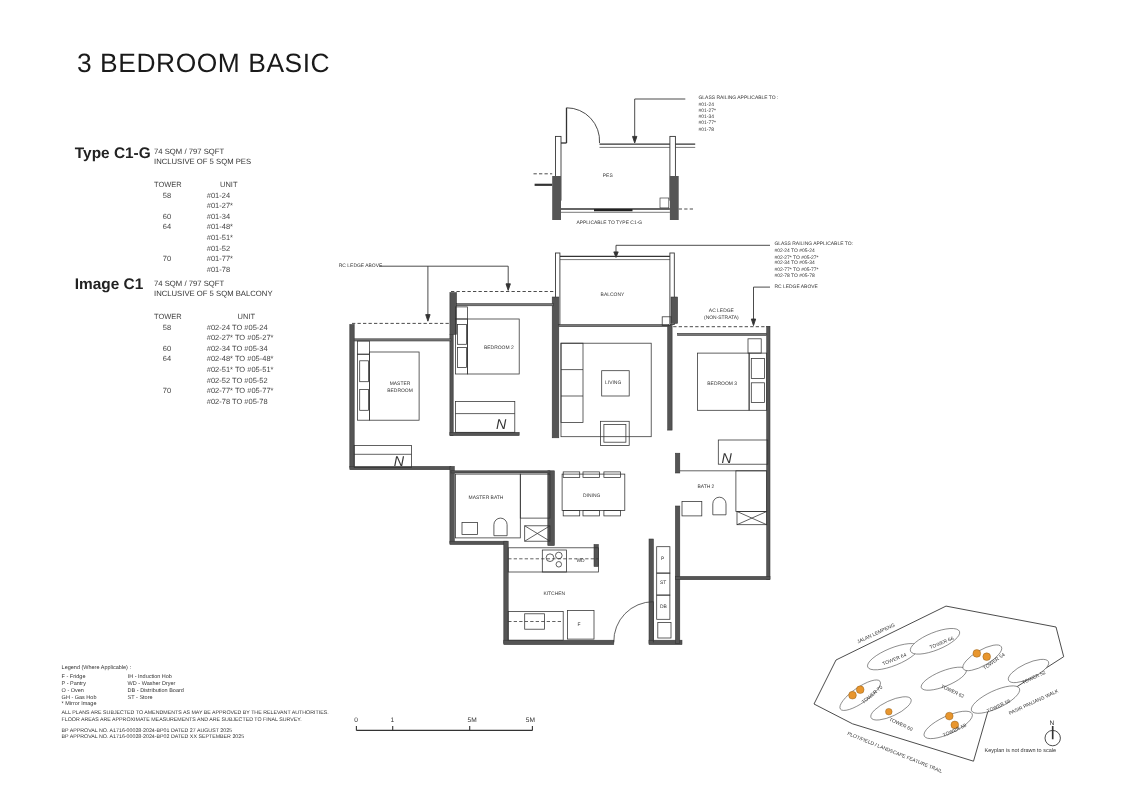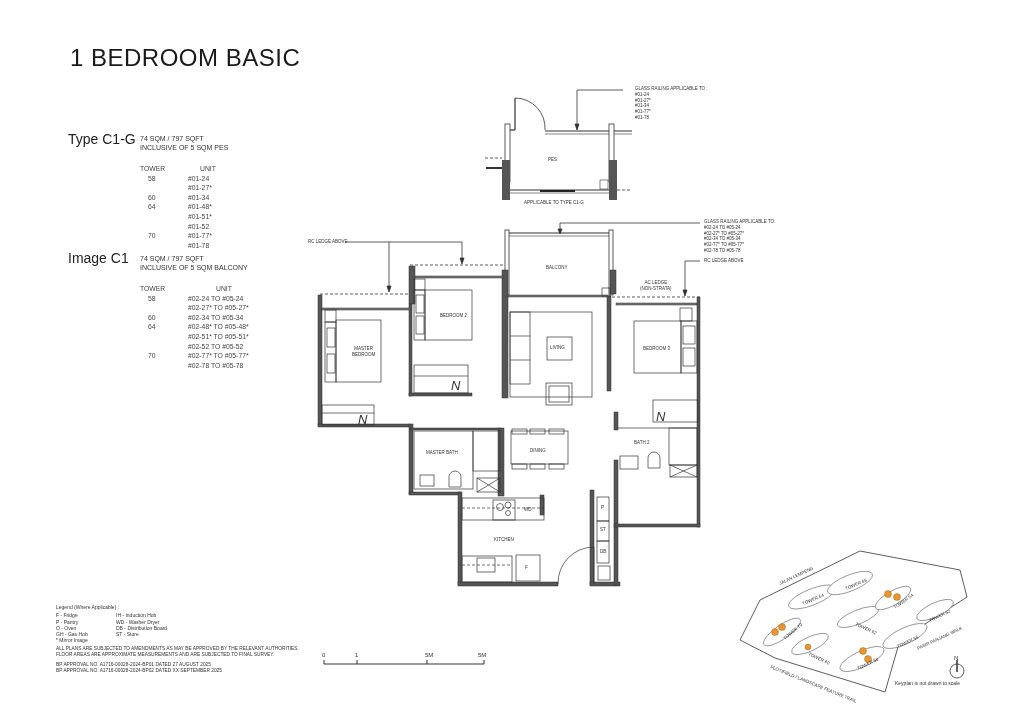--- a/index.html
+++ b/index.html
@@ -1,37 +1,37 @@
 <!DOCTYPE html>
 <html><head>
 <meta charset="utf-8">
 <style>
   html, body { margin:0; padding:0; background:#ffffff; }
   body { width:1024px; height:724px; position:relative; overflow:hidden; font-family:"Liberation Sans", sans-serif; color:#222; }
   .abs { position:absolute; }
   .title { left:70px; top:44px; font-size:24px; letter-spacing:0.5px; color:#1a1a1a; font-weight:normal; }
-  .type-heading { font-size:14px; font-weight:normal; color:#222; }
+  .type-heading { font-size:14px; font-weight:bold; color:#222; }
   .area { font-size:7px; line-height:9px; color:#333; }
   .tbl { font-size:6.8px; line-height:9.6px; color:#444; }
   .tbl .row { display:flex; }
   .tbl .c1 { width:48px; text-align:left; padding-left:8px; box-sizing:border-box; }
   .tbl .c2 { width:120px; }
   .tbl .hdr .c1 { padding-left:0; }
   .tiny { font-size:4.5px; line-height:5.8px; color:#333; text-transform:uppercase; }
   .room-label { font-size:4.5px; color:#333; text-transform:uppercase; text-align:center; }
   .legend { font-size:5px; line-height:6.3px; color:#333; }
   .legend-grid { display:grid; grid-template-columns:60px 120px; }
   .note { font-size:4.8px; line-height:6.3px; color:#333; text-transform:uppercase; }
   .scale-label { font-size:6px; color:#333; }
   svg text { font-family:"Liberation Sans", sans-serif; }
 </style>
 </head>
 <body>
 
-<div class="abs title">1 BEDROOM BASIC</div>
+<div class="abs title">3 BEDROOM BASIC</div>
 
 <div class="abs type-heading" style="left:68px; top:131px;">Type C1-G</div>
 <div class="abs area" style="left:140px; top:134px;">
   <div>74 SQM / 797 SQFT</div>
   <div>INCLUSIVE OF 5 SQM PES</div>
 </div>
 <div class="abs tbl" style="left:140px; top:164px;">
   <div class="row hdr">
       <span class="c1">TOWER</span>
       <span class="c2" style="padding-left:12px">UNIT</span>

